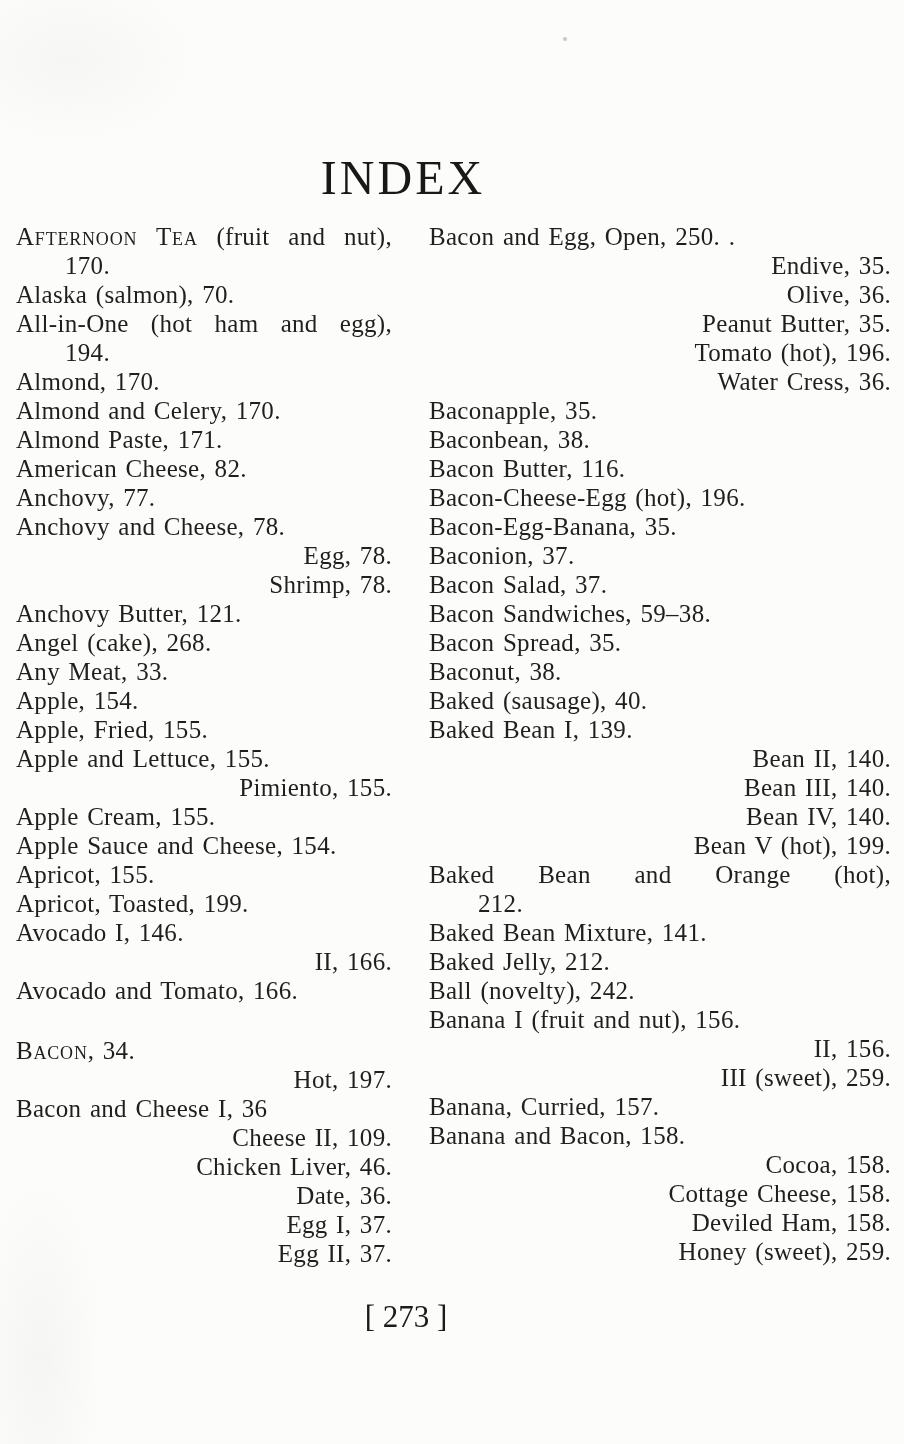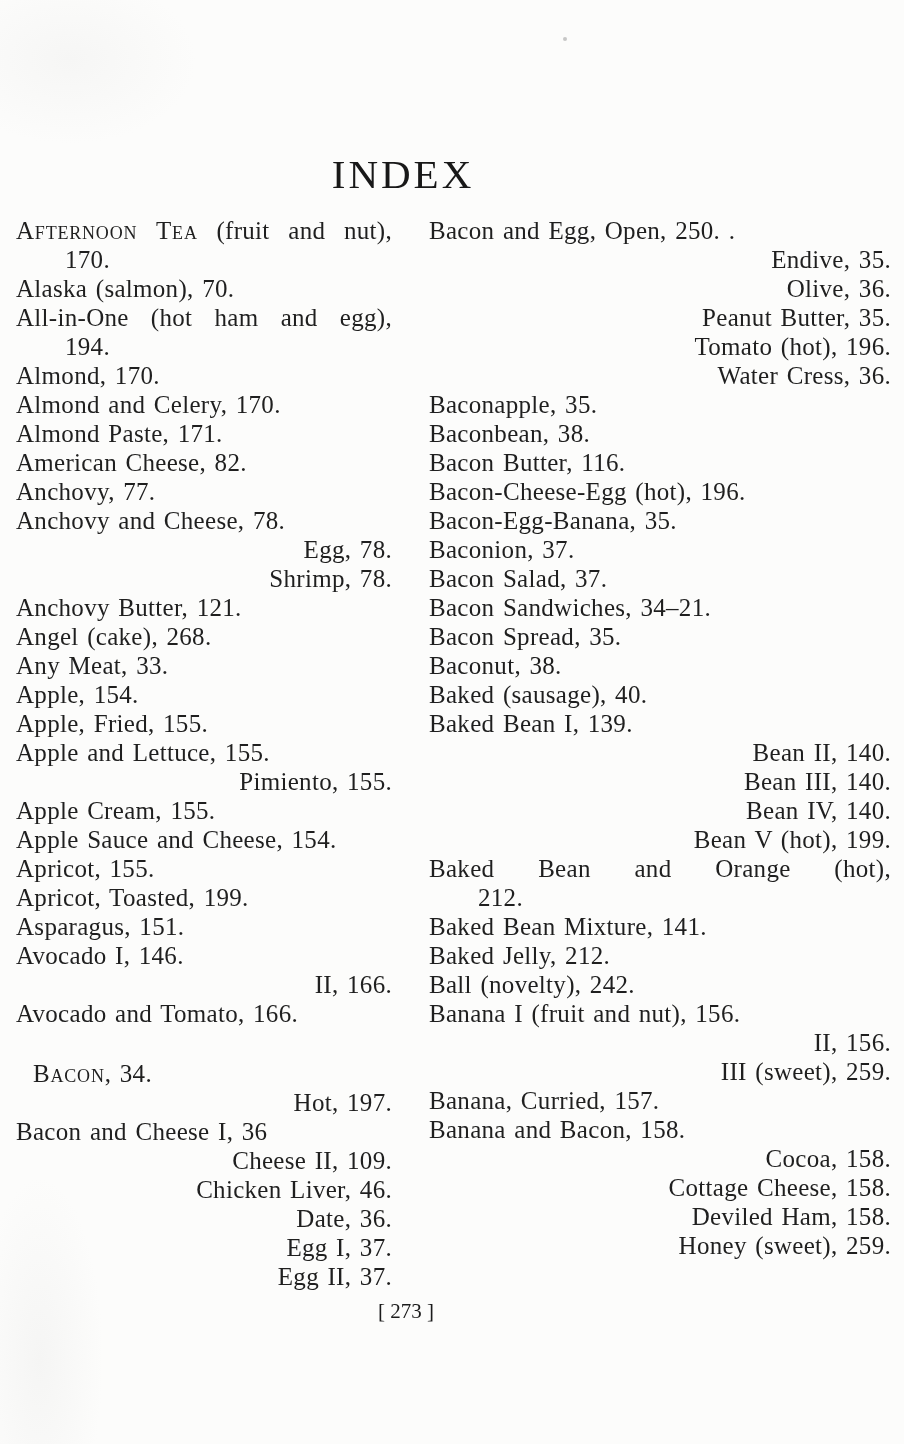--- a/index.html
+++ b/index.html
@@ -14,57 +14,57 @@
     font-family: "Liberation Serif", "DejaVu Serif", serif;
     color: #1f1f1f;
     overflow: hidden;
   }
   .page-title {
     position: absolute;
     top: 150px;
     left: 0;
     width: 806px;
     text-align: center;
-    font-size: 41px;
+    font-size: 48px;
     font-weight: 400;
     letter-spacing: 3px;
     margin: 0;
     color: #181818;
   }
   .col {
     position: absolute;
-    top: 216px;
+    top: 222px;
   }
   .col-left  { left: 16px;  width: 376px; }
   .col-right { left: 429px; width: 462px; }
   p.entry {
     margin: 0;
     font-size: 25px;
     line-height: 29px;
     letter-spacing: 0.3px;
     word-spacing: 2px;
     white-space: nowrap;
     text-align: left;
   }
   p.entry.stretch {
     white-space: normal;
     text-align: justify;
     text-align-last: justify;
   }
   p.entry.sub  { padding-left: 28px; text-align: right; }
   p.entry.cont { padding-left: 49px; }
-  p.entry.gap  { margin-top: 31px; margin-left: 17px; }
+  p.entry.gap  { margin-top: 31px; }
   .smallcaps { font-variant: small-caps; letter-spacing: 0.8px; }
   .page-footer {
     position: absolute;
     top: 1299px;
     left: 0;
     width: 812px;
     text-align: center;
-    font-size: 21px;
+    font-size: 31px;
     margin: 0;
     color: #1b1b1b;
   }
   .speck {
     position: absolute;
     border-radius: 50%;
     background: #9a9a9a;
   }
   .speck-top { left: 563px; top: 37px; width: 4px; height: 4px; opacity: .55; }
 </style>
@@ -94,21 +94,20 @@
       <p class="entry">Angel (cake), 268.</p>
       <p class="entry">Any Meat, 33.</p>
       <p class="entry">Apple, 154.</p>
       <p class="entry">Apple, Fried, 155.</p>
       <p class="entry">Apple and Lettuce, 155.</p>
       <p class="entry sub">Pimiento, 155.</p>
       <p class="entry">Apple Cream, 155.</p>
       <p class="entry">Apple Sauce and Cheese, 154.</p>
       <p class="entry">Apricot, 155.</p>
       <p class="entry">Apricot, Toasted, 199.</p>
-      <p class="entry">Asparagus, 151.</p>
       <p class="entry">Avocado I, 146.</p>
       <p class="entry sub">II, 166.</p>
       <p class="entry">Avocado and Tomato, 166.</p>
       <p class="entry gap"><span class="smallcaps">Bacon</span>, 34.</p>
       <p class="entry sub">Hot, 197.</p>
       <p class="entry">Bacon and Cheese I, 36</p>
       <p class="entry sub">Cheese II, 109.</p>
       <p class="entry sub">Chicken Liver, 46.</p>
       <p class="entry sub">Date, 36.</p>
       <p class="entry sub">Egg I, 37.</p>
@@ -121,21 +120,21 @@
       <p class="entry sub">Peanut Butter, 35.</p>
       <p class="entry sub">Tomato (hot), 196.</p>
       <p class="entry sub">Water Cress, 36.</p>
       <p class="entry">Baconapple, 35.</p>
       <p class="entry">Baconbean, 38.</p>
       <p class="entry">Bacon Butter, 116.</p>
       <p class="entry">Bacon-Cheese-Egg (hot), 196.</p>
       <p class="entry">Bacon-Egg-Banana, 35.</p>
       <p class="entry">Baconion, 37.</p>
       <p class="entry">Bacon Salad, 37.</p>
-      <p class="entry">Bacon Sandwiches, 34–21.</p>
+      <p class="entry">Bacon Sandwiches, 59–38.</p>
       <p class="entry">Bacon Spread, 35.</p>
       <p class="entry">Baconut, 38.</p>
       <p class="entry">Baked (sausage), 40.</p>
       <p class="entry">Baked Bean I, 139.</p>
       <p class="entry sub">Bean II, 140.</p>
       <p class="entry sub">Bean III, 140.</p>
       <p class="entry sub">Bean IV, 140.</p>
       <p class="entry sub">Bean V (hot), 199.</p>
       <p class="entry stretch">Baked Bean and Orange (hot),</p>
       <p class="entry cont">212.</p>

